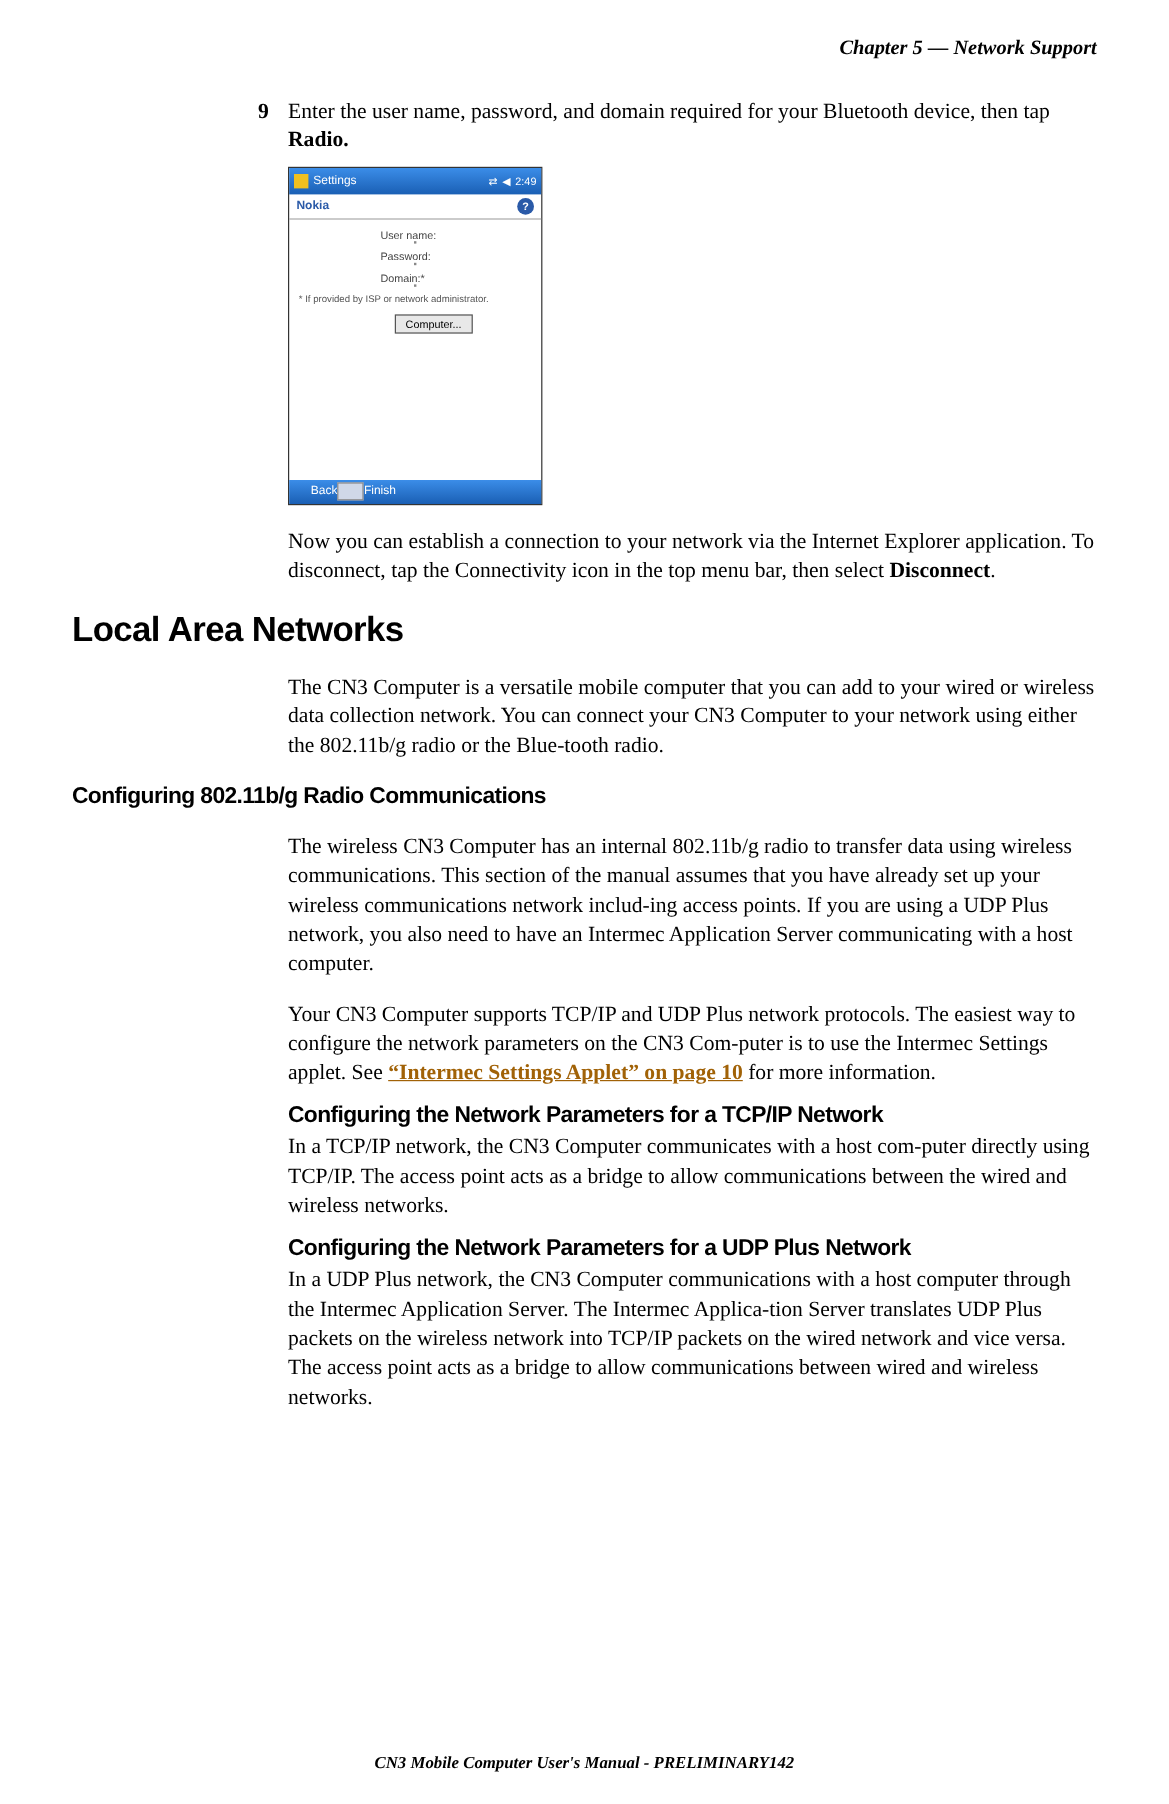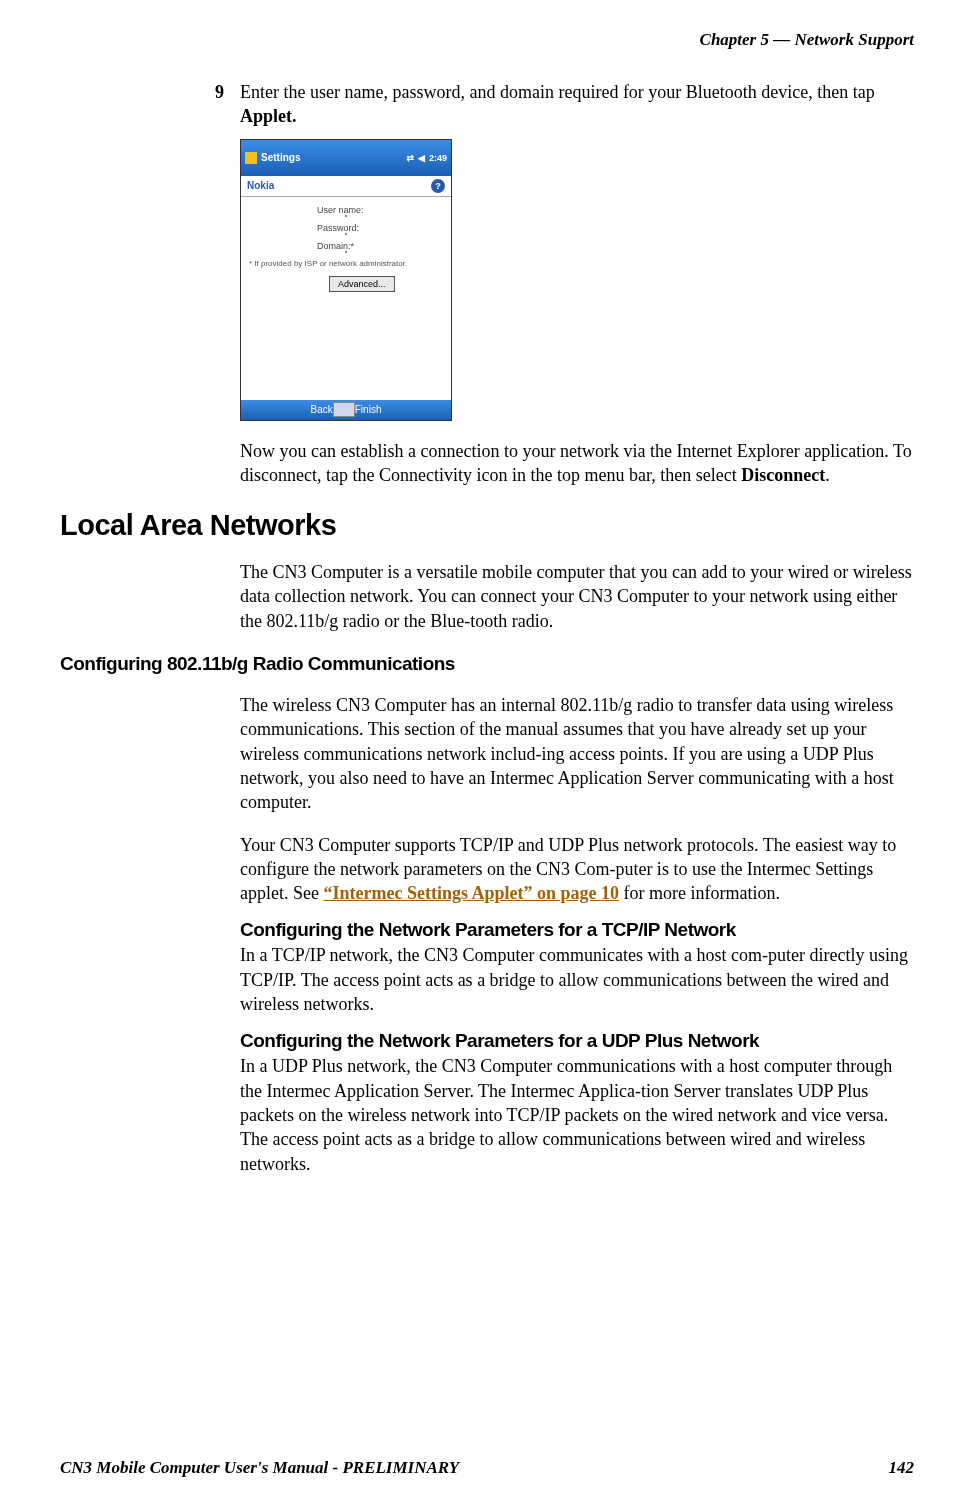--- a/index.html
+++ b/index.html
@@ -54,26 +54,25 @@
       height: 280px;
       border: 1px solid #333;
       background: white;
       font-family: Tahoma, sans-serif;
       font-size: 9px;
       position: relative;
     }
     .ss-titlebar {
       background: linear-gradient(to bottom, #3b8de8, #1a5fb4);
       color: white;
-      height: 36px;
+      height: 22px;
       display: flex;
       align-items: center;
       padding: 0 4px;
       font-size: 10px;
-      font-weight: bold;
     }
     .ss-titlebar-icon {
       width: 12px;
       height: 12px;
       background: #f0c020;
       margin-right: 4px;
     }
     .ss-titlebar-right {
       margin-left: auto;
       display: flex;
@@ -141,21 +140,21 @@
     }
     .ss-bottombar {
       position: absolute;
       bottom: 0;
       left: 0;
       right: 0;
       height: 20px;
       background: linear-gradient(to bottom, #3b8de8, #1a5fb4);
       display: flex;
       align-items: center;
-      justify-content: center;
+      justify-content: flex-start;
       color: white;
       padding: 0 18px;
       font-size: 10px;
     }
     .ss-kb-icon {
       width: 20px;
       height: 13px;
       background: #d0d8e8;
       border: 1px solid #888;
     }
@@ -184,40 +183,40 @@
       color: #a16207;
       font-weight: bold;
       text-decoration: underline;
     }
     .footer {
       position: absolute;
       bottom: 25px;
       left: 60px;
       right: 60px;
       display: flex;
-      justify-content: space-between;
+      justify-content: center;
       font-style: italic;
       font-weight: bold;
-      font-size: 17px;
+      font-size: 14px;
     }
     .bold {
       font-weight: bold;
     }
   </style>
 </head>
 <body>
 
 <div class="page">
 
   <div class="header-right">Chapter 5 —  Network Support</div>
 
   <div class="step-item">
     <span class="step-num">9</span>
     <span class="step-text">
-      <span>Enter the user name, password, and domain required for your Bluetooth device, then tap </span><span class="bold">Applet.</span>
+      <span>Enter the user name, password, and domain required for your Bluetooth device, then tap </span><span class="bold">Radio.</span>
     </span>
   </div>
 
   <div class="screenshot-container">
     <div class="screenshot">
       <div class="ss-titlebar">
         <div class="ss-titlebar-icon"></div>
         <span>Settings</span>
         <div class="ss-titlebar-right">
           <span>⇄</span>
@@ -237,21 +236,21 @@
         <div class="ss-row">
           <span class="ss-label">Password:</span>
           <span class="ss-input"></span>
         </div>
         <div class="ss-row">
           <span class="ss-label">Domain:*</span>
           <span class="ss-input"></span>
         </div>
         <div class="ss-note">* If provided by ISP or network administrator.</div>
         <div class="ss-advanced">
-          <span class="ss-adv-btn">Advanced...</span>
+          <span class="ss-adv-btn">Computer...</span>
         </div>
       </div>
       <div class="ss-bottombar">
         <span>Back</span>
         <span class="ss-kb-icon"></span>
         <span>Finish</span>
       </div>
     </div>
   </div>
 

